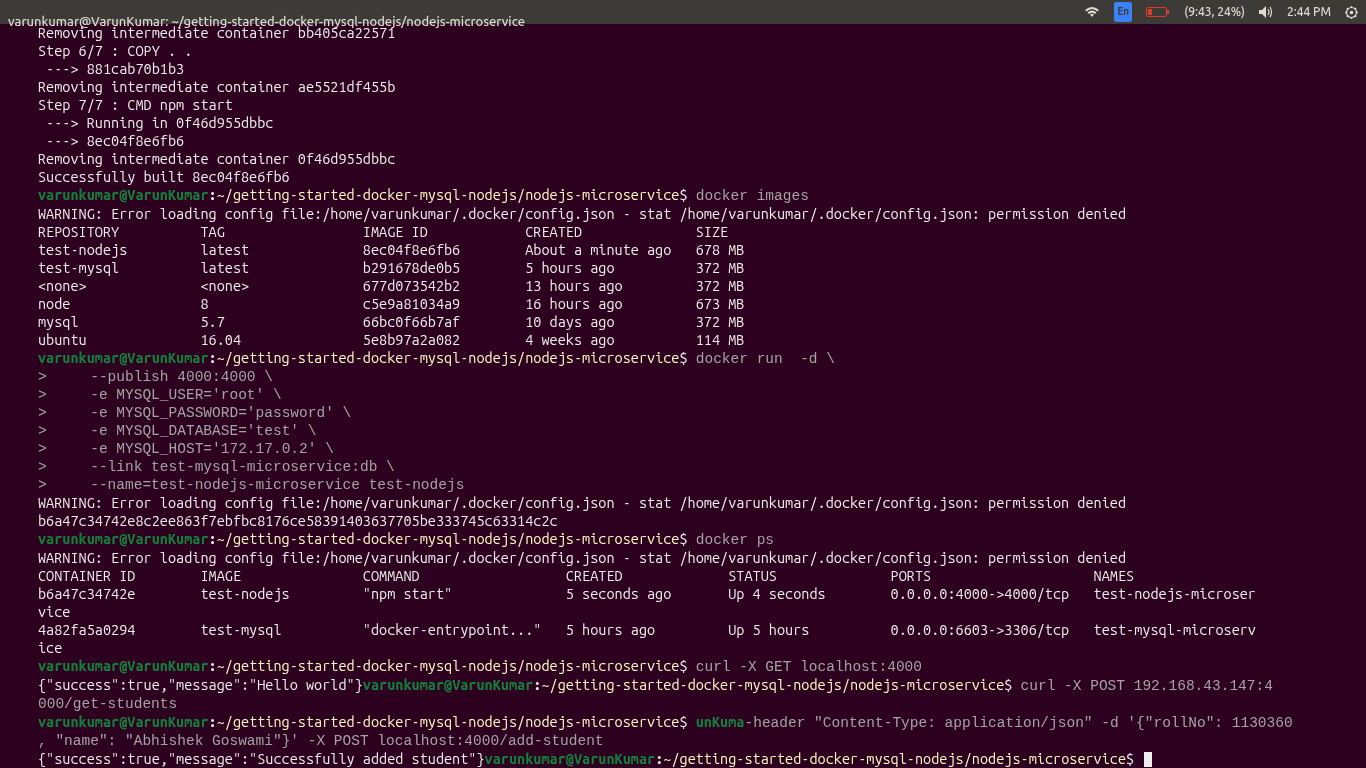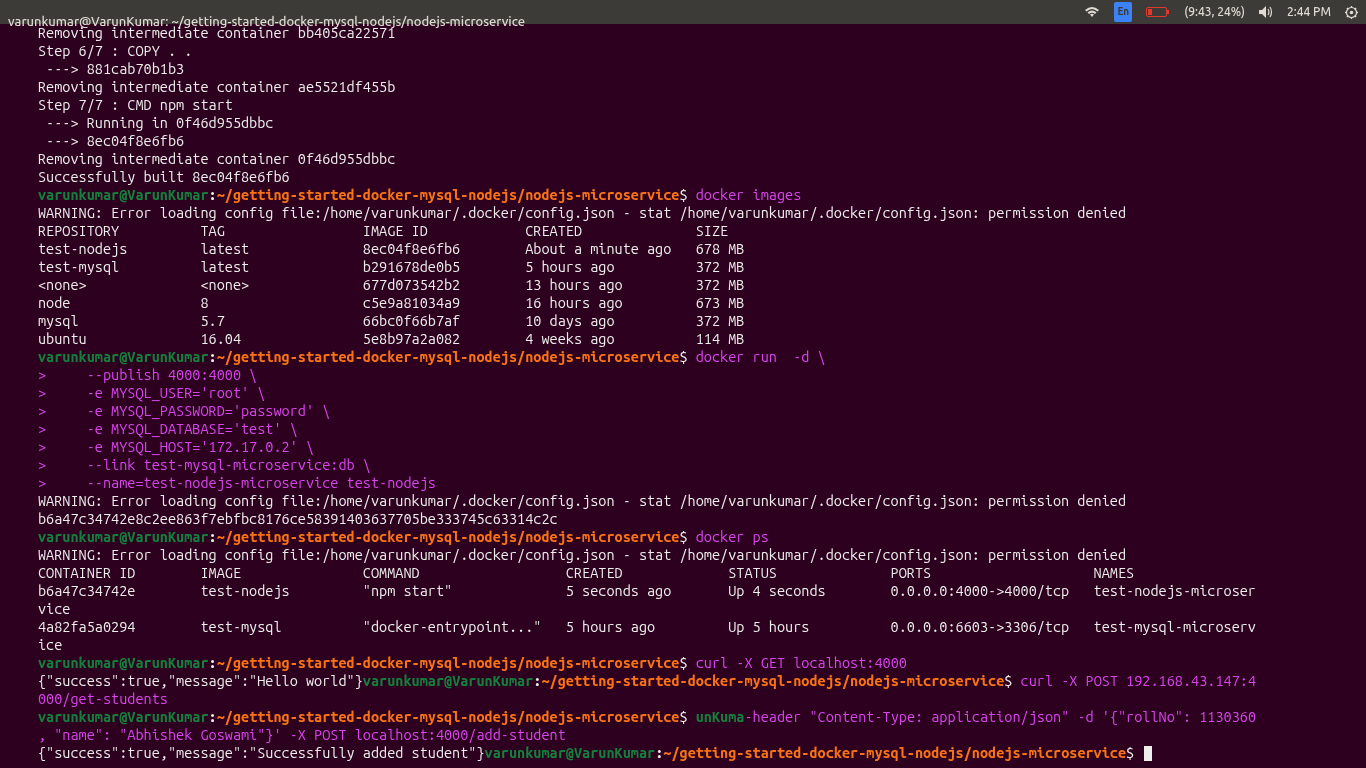--- a/index.html
+++ b/index.html
@@ -34,23 +34,23 @@
     padding: 1px 3px; border-radius: 2px;
   }
   .term {
     padding: 0 2px;
     white-space: pre;
     font-variant-ligatures: none;
     margin-left: 36px;
   }
   .user { color: #15803d; font-weight: bold; }
   .colon { color: #eeeeec; font-weight: bold; }
-  .path { color: #f97316; font-weight: bold; }
+  .path { color: #fef9c3; font-weight: normal; }
   .dollar { color: #eeeeec; }
-  .cmd { color: #d946ef; }
+  .cmd { color: #a3a3a3; font-family: Liberation Mono, monospace; }
   .out { color: #eeeeec; }
   .cursor {
     display: inline-block;
     width: 8px;
     height: 15px;
     background: #eeeeec;
     vertical-align: text-bottom;
     margin-left: 2px;
   }
   svg { display: block; }

